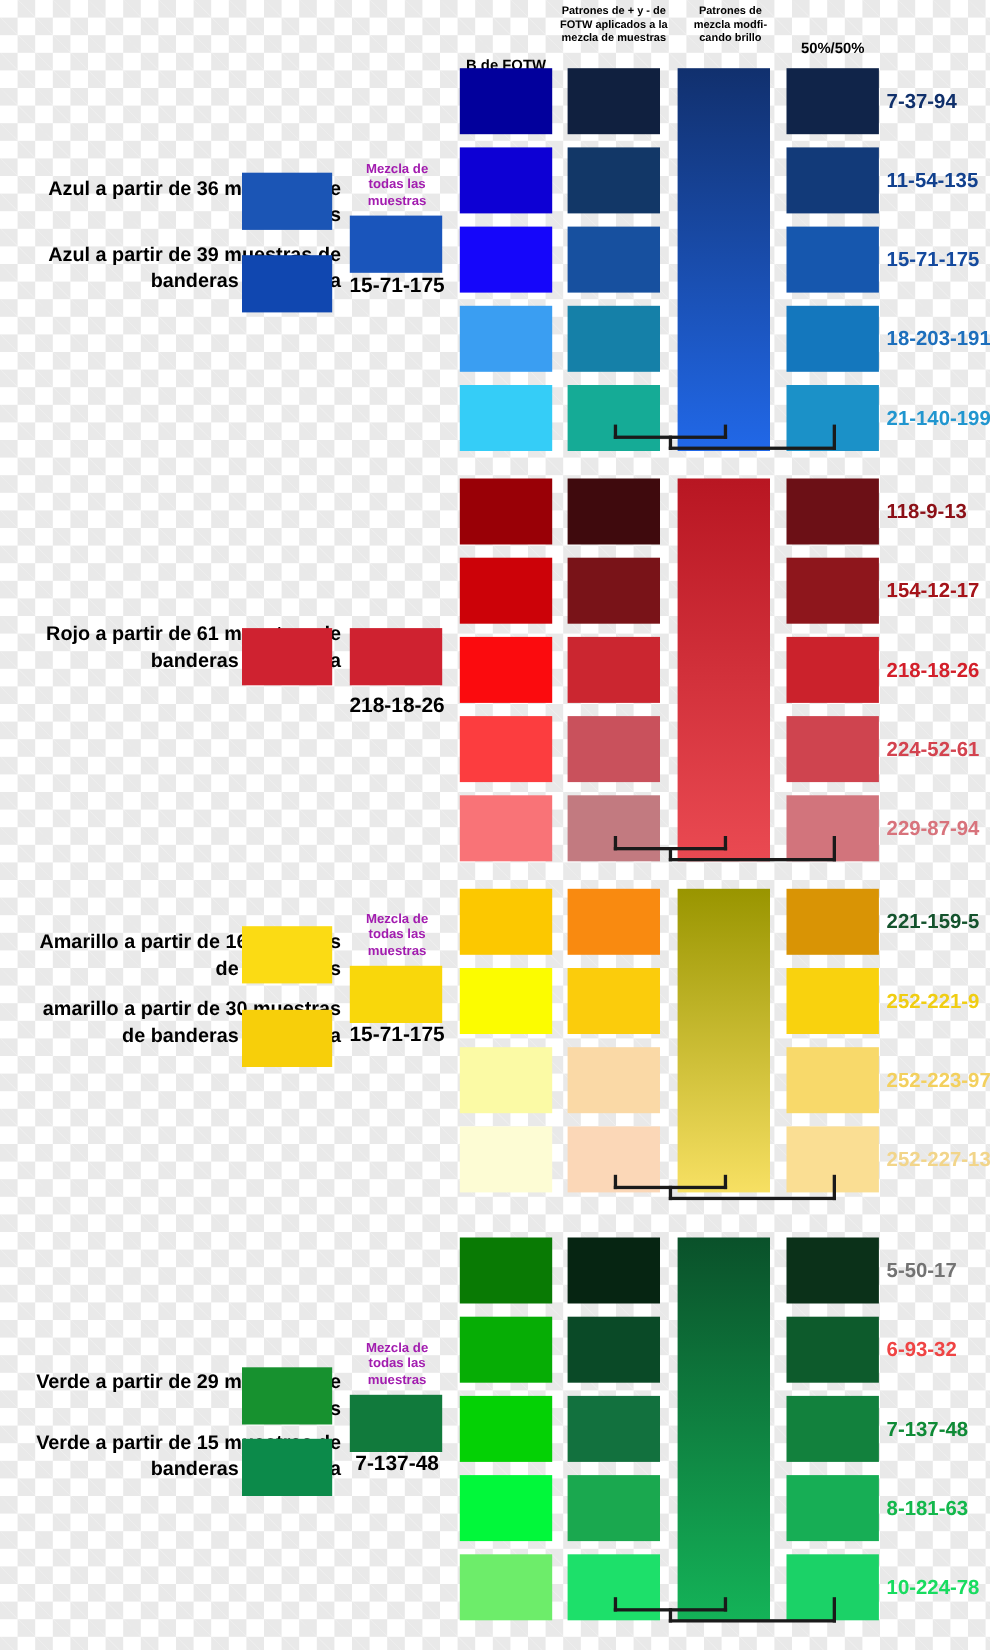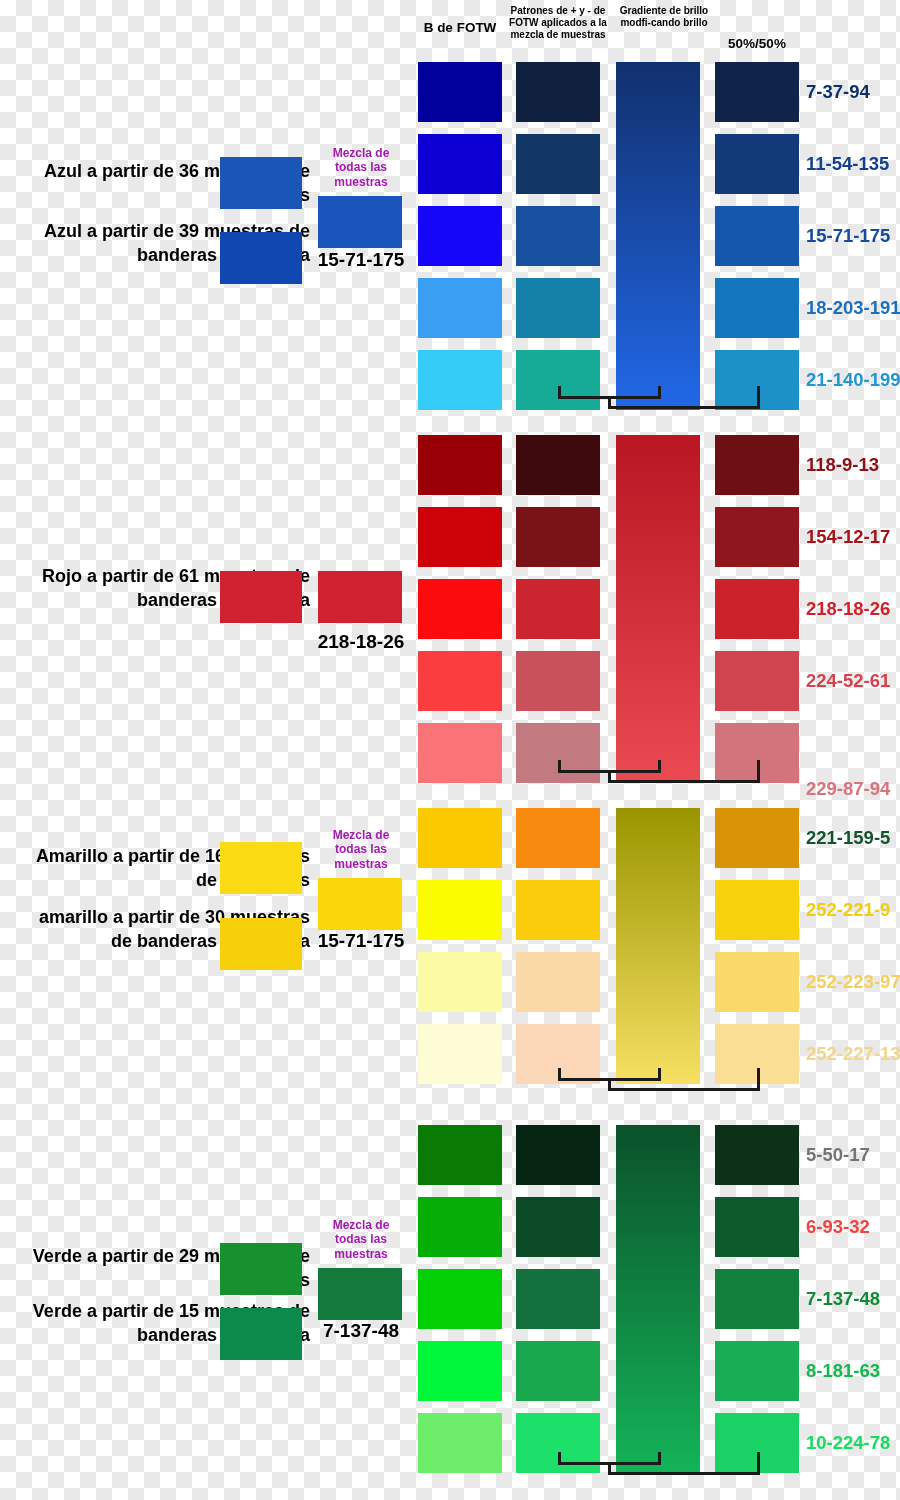--- a/index.html
+++ b/index.html
@@ -42,23 +42,23 @@
     font-size:18.5px;font-weight:bold;
     white-space:nowrap;
   }
   .bracket{position:absolute;}
   .bracket i{position:absolute;background:#1a1a1a;display:block;}
 </style>
 </head>
 <body>
 
 <div id="stage">
-    <div class="hdr" style="left: 418px; top: 20px; width: 84px;">B de FOTW</div>
+    <div class="hdr" style="left: 418px; top: 52px; width: 84px;">B de FOTW</div>
     <div class="hdr hdr-small" style="left: 500px; top: 5px; width: 116px;">Patrones de + y - de FOTW aplicados a la mezcla de muestras</div>
-    <div class="hdr hdr-small" style="left: 618px; top: 5px; width: 92px;">Gradiente de brillo modfi-cando brillo</div>
+    <div class="hdr hdr-small" style="left: 618px; top: 5px; width: 92px;">Patrones de mezcla modfi-cando brillo</div>
     <div class="hdr" style="left: 715px; top: 36px; width: 84px;">50%/50%</div>
     <div class="leftlabel" style="left: 20px; top: 160px; width: 290px;">Azul a partir de 36 muestras de Commons</div>
     <div class="swatch" style="left: 220px; top: 157px; width: 82px; height: 52px; background: rgb(27, 85, 181);"></div>
     <div class="leftlabel" style="left: 20px; top: 220px; width: 290px;">Azul a partir de 39 muestras de banderas de Europa</div>
     <div class="swatch" style="left: 220px; top: 232px; width: 82px; height: 52px; background: rgb(16, 71, 176);"></div>
     <div class="mixcaption" style="left: 318px; top: 146px; width: 86px;">Mezcla de todas las muestras</div>
     <div class="swatch" style="left: 318px; top: 196px; width: 84px; height: 52px; background: rgb(26, 85, 187);"></div>
     <div class="mixvalue" style="left: 306px; top: 249px; width: 110px;">15-71-175</div>
     <div class="swatch" style="left: 616px; top: 62px; width: 84px; height: 348px; background: linear-gradient(rgb(17, 48, 110), rgb(33, 104, 232));"></div>
     <div class="swatch" style="left: 418px; top: 62px; width: 84px; height: 60px; background: rgb(2, 0, 156);"></div>
@@ -106,21 +106,21 @@
     <div class="swatch" style="left: 516px; top: 579px; width: 84px; height: 60px; background: rgb(203, 38, 48);"></div>
     <div class="swatch" style="left: 715px; top: 579px; width: 84px; height: 60px; background: rgb(203, 34, 44);"></div>
     <div class="rowlabel" style="left: 806px; top: 598px; color: rgb(211, 31, 42);">218-18-26</div>
     <div class="swatch" style="left: 418px; top: 651px; width: 84px; height: 60px; background: rgb(252, 61, 63);"></div>
     <div class="swatch" style="left: 516px; top: 651px; width: 84px; height: 60px; background: rgb(201, 81, 92);"></div>
     <div class="swatch" style="left: 715px; top: 651px; width: 84px; height: 60px; background: rgb(207, 68, 79);"></div>
     <div class="rowlabel" style="left: 806px; top: 670px; color: rgb(211, 67, 79);">224-52-61</div>
     <div class="swatch" style="left: 418px; top: 723px; width: 84px; height: 60px; background: rgb(249, 115, 119);"></div>
     <div class="swatch" style="left: 516px; top: 723px; width: 84px; height: 60px; background: rgb(194, 122, 128);"></div>
     <div class="swatch" style="left: 715px; top: 723px; width: 84px; height: 60px; background: rgb(210, 116, 124);"></div>
-    <div class="rowlabel" style="left: 806px; top: 742px; color: rgb(216, 115, 124); margin-top: 36px;">229-87-94</div>
+    <div class="rowlabel" style="left: 806px; top: 742px; color: rgb(216, 115, 124);">229-87-94</div>
     <div class="bracket" style="left: 0px; top: 760px; width: 900px; height: 26px;">
       <i style="left: 558px; top: 0px; width: 3px; height: 13px;"></i>
       <i style="left: 658px; top: 0px; width: 3px; height: 13px;"></i>
       <i style="left: 558px; top: 10px; width: 103px; height: 3px;"></i>
       <i style="left: 608px; top: 10px; width: 3px; height: 13px;"></i>
       <i style="left: 757px; top: 0px; width: 3px; height: 23px;"></i>
       <i style="left: 608px; top: 20px; width: 152px; height: 3px;"></i>
     </div>
     <div class="leftlabel" style="left: 20px; top: 845px; width: 290px;">Amarillo  a partir de 16 muestras de Commons</div>
     <div class="swatch" style="left: 220px; top: 842px; width: 82px; height: 52px; background: rgb(251, 219, 20);"></div>

